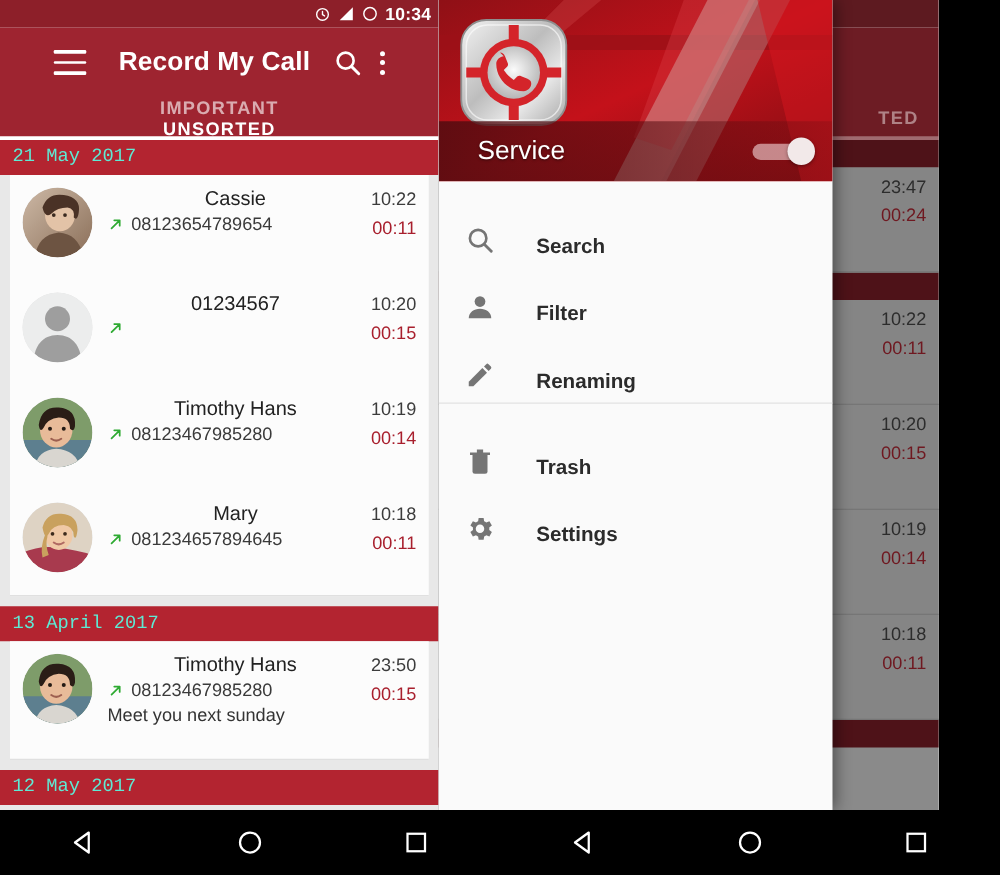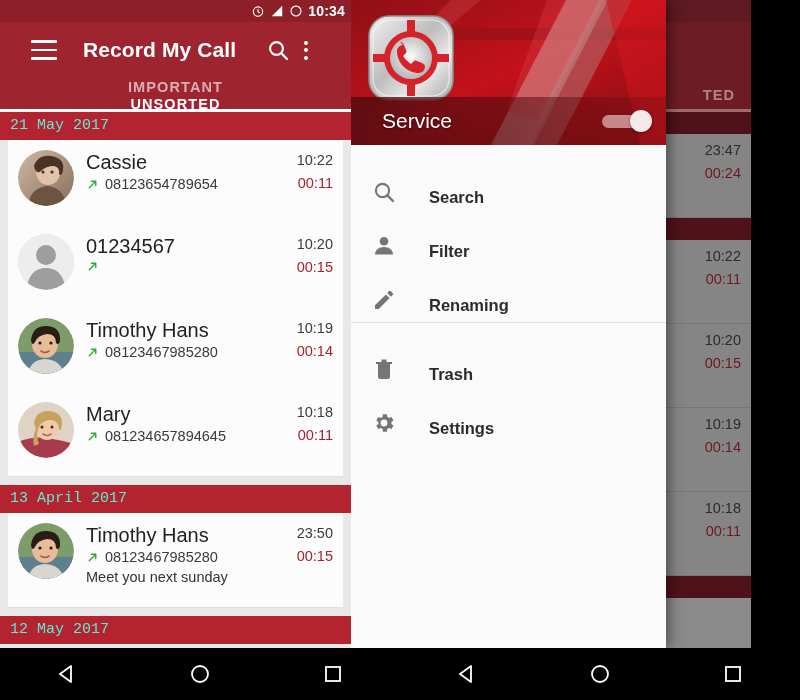--- a/index.html
+++ b/index.html
@@ -15,42 +15,42 @@
 
   .statusbar {
     height:22px; background:#8d1f29; position:relative;
     display:flex; align-items:center; justify-content:flex-end;
     padding-right:6px; gap:5px;
   }
   .sb-time { color:#fff; font-size:14px; font-weight:bold; letter-spacing:.2px; }
   .sb-ico { width:14px; height:14px; display:block; }
 
   .appbar { background:#9e2430; height:90px; position:relative; }
-  .appbar-top { height:56px; display:flex; align-items:center; padding:0 31px; }
+  .appbar-top { height:56px; display:flex; align-items:center; padding:0 31px;margin-left:12px; }
   .hamburger { width:26px; height:20px; display:flex; flex-direction:column; justify-content:space-between; cursor:pointer; }
   .hamburger i { display:block; height:2.6px; background:#fff; border-radius:1px; }
   .app-title { color:#fff; font-size:21px; font-weight:bold; margin-left:26px; letter-spacing:.1px; flex:1; }
   .ab-icon { width:28px; height:28px; display:flex; align-items:center; justify-content:center; cursor:pointer; }
   .dots { width:4px; display:flex; flex-direction:column; gap:3.5px; align-items:center; }
   .dots span { width:4px; height:4px; border-radius:50%; background:#fff; display:block; }
 
   .tabs { height:34px; display:flex;flex-direction:column; }
   .tab { flex:1; display:flex; align-items:center; justify-content:center; position:relative; cursor:pointer;
          color:rgba(255,255,255,.62); font-size:14.5px; font-weight:bold; letter-spacing:1.1px; }
   .tab.active { color:#fff; }
   .tab.active::after { content:""; position:absolute; left:0; right:0; bottom:0; height:3px; background:#fff; }
 
   .list { position:absolute; top:112px; left:0; right:0; bottom:52px; overflow:hidden; background:#e8e8e8; }
   .date-hdr { background:#b32430; color:#5eead4; font-size:15px; padding:5px 10px 6px;font-family:Liberation Mono, monospace; }
   .card { background:#fcfcfc; margin:0 8px; border-bottom:1px solid #e0e0e0; }
   .row { display:flex; padding:10px 10px 12px 10px; position:relative; min-height:84px; }
   .avatar { width:56px; height:56px; border-radius:50%; flex:0 0 56px; overflow:hidden; position:relative; background:#e3e3e3; }
   .avatar svg { display:block; width:100%; height:100%; }
   .row-body { flex:1; padding-left:12px; padding-top:1px; min-width:0; }
-  .nm { font-size:20px; color:#222; line-height:1.12; white-space:nowrap; overflow:hidden; }
+  .nm { font-size:16px; color:#222; line-height:1.12; white-space:nowrap; overflow:hidden;text-align:center; }
   .numline { display:flex; align-items:center; gap:6px; margin-top:3px; }
   .arrow-out { width:13px; height:13px; flex:0 0 13px; }
   .num { font-size:14.5px; color:#3a3a3a; }
   .note { font-size:14.5px; color:#333; margin-top:4px; }
   .row-right { text-align:right; flex:0 0 auto; padding-top:2px; padding-left:6px; }
   .clk { font-size:14.5px; color:#3c3c3c; }
   .dur { font-size:14.5px; color:#a81f2d; margin-top:7px; }
 
   
   .panel-right { position:relative; width:400px; height:700px; overflow:hidden; background:#fff; }

